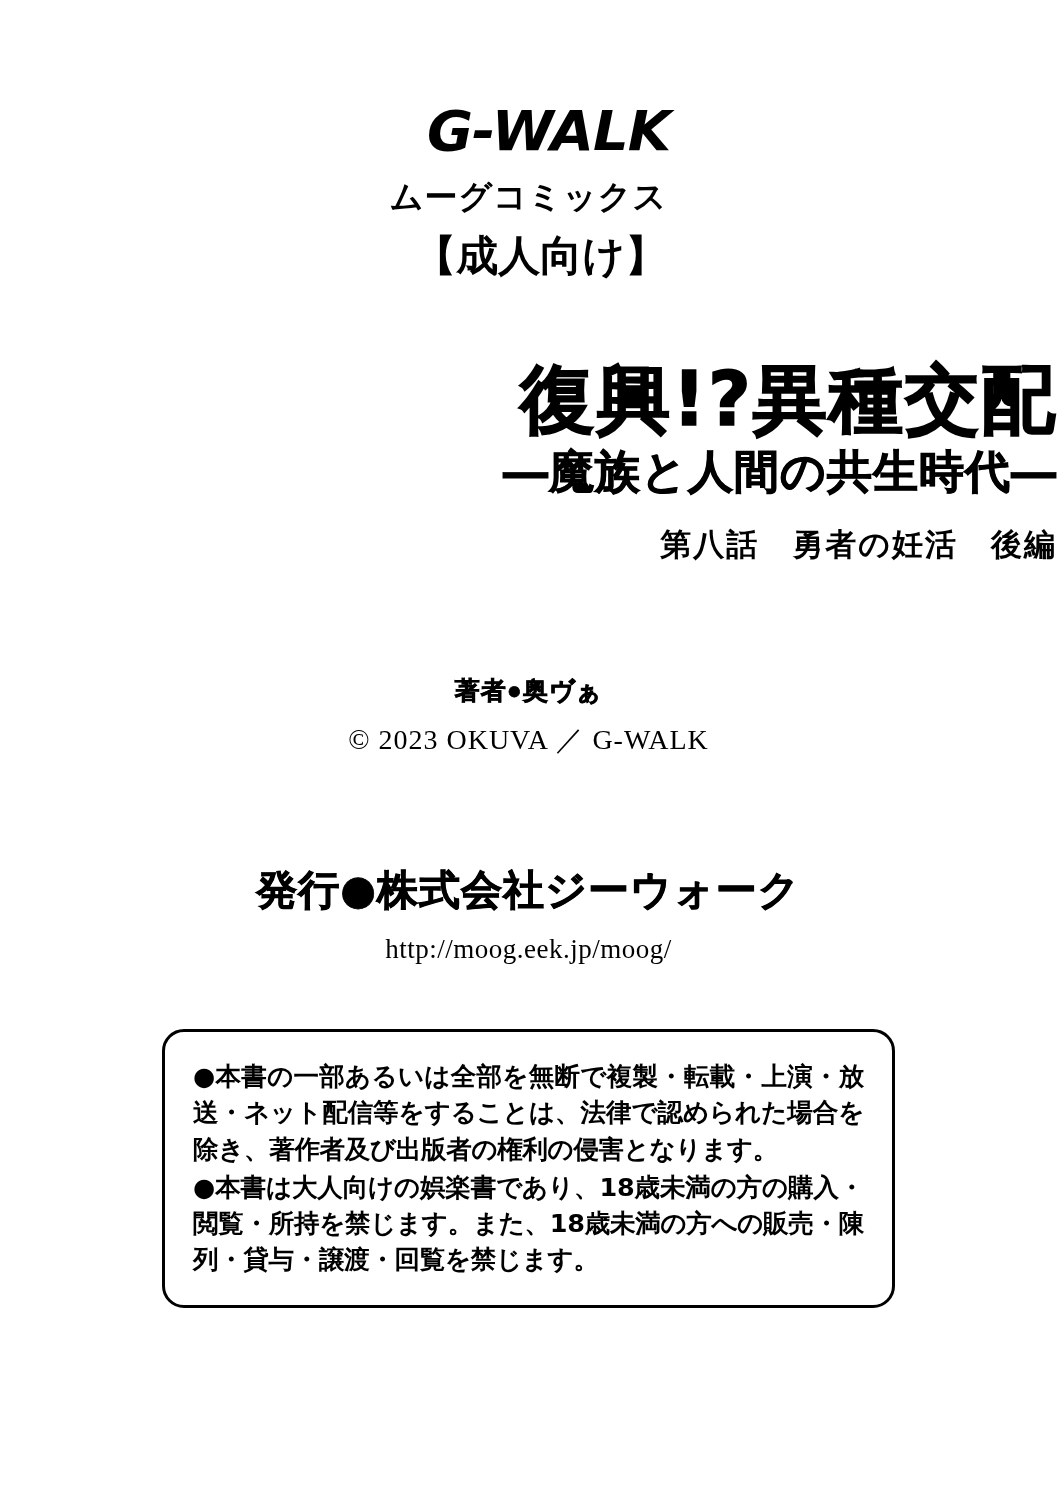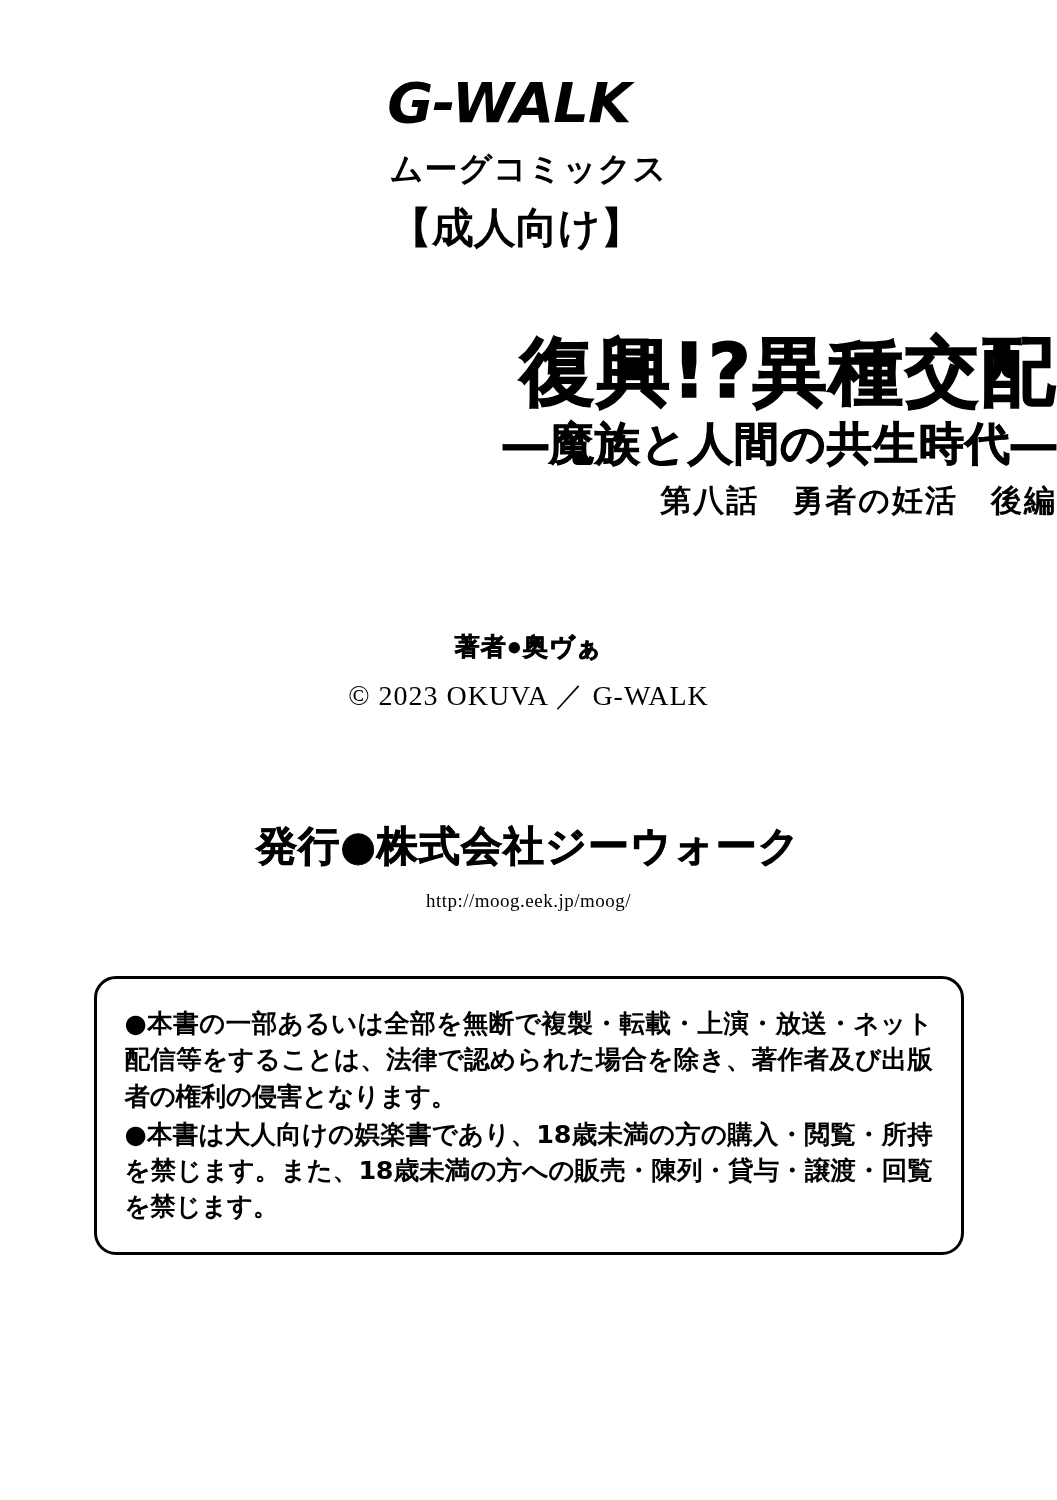--- a/index.html
+++ b/index.html
@@ -19,22 +19,22 @@
     width: 1057px;
     height: 1500px;
     box-sizing: border-box;
     display: flex;
     flex-direction: column;
     align-items: center;
   }
 
   
   .logo-block {
-    margin-top: 76px;
-    text-align: left;
+    margin-top: 104px;
+    text-align: right;
   }
   .brand-logo {
     font-family: "DejaVu Sans", sans-serif;
     font-weight: 700;
     font-style: italic;
     font-size: 55px;
     letter-spacing: -1px;
     line-height: 1;
     transform: scaleX(1.02);
   }
@@ -72,21 +72,21 @@
   .work-subtitle {
     margin-top: 8px;
     font-family: "DejaVu Sans", "Liberation Sans", sans-serif;
     font-weight: 700;
     font-size: 45px;
     line-height: 1.1;
     letter-spacing: 1px;
     -webkit-text-stroke: 0.9px #000;
   }
   .chapter {
-    margin-top: 12px;
+    margin-top: 28px;
     font-family: "DejaVu Sans", "Liberation Sans", sans-serif;
     font-weight: 700;
     font-size: 31px;
     letter-spacing: 2px;
   }
 
   
   .author-block {
     margin-top: 108px;
     text-align: center;
@@ -113,28 +113,28 @@
   .publisher-line {
     font-family: "DejaVu Sans", "Liberation Sans", sans-serif;
     font-weight: 700;
     font-size: 41px;
     letter-spacing: 1px;
     -webkit-text-stroke: 0.8px #000;
   }
   .publisher-url {
     margin-top: 16px;
     font-family: "Liberation Serif", "DejaVu Serif", serif;
-    font-size: 19px;
+    font-size: 27px;
     letter-spacing: 0.5px;
   }
 
   
   .notice-box {
     margin-top: 64px;
-    width: 870px;
+    width: 733px;
     border: 3px solid #000;
     border-radius: 22px;
     padding: 26px 28px 28px 28px;
     box-sizing: border-box;
   }
   .notice-p {
     font-family: "DejaVu Sans", "Liberation Sans", sans-serif;
     font-weight: 700;
     font-size: 25.5px;
     line-height: 1.42;

